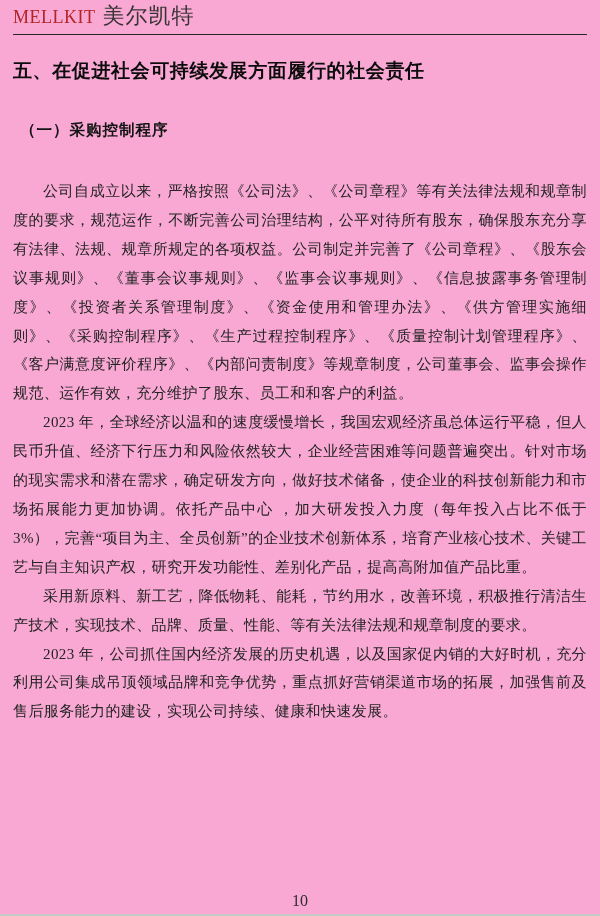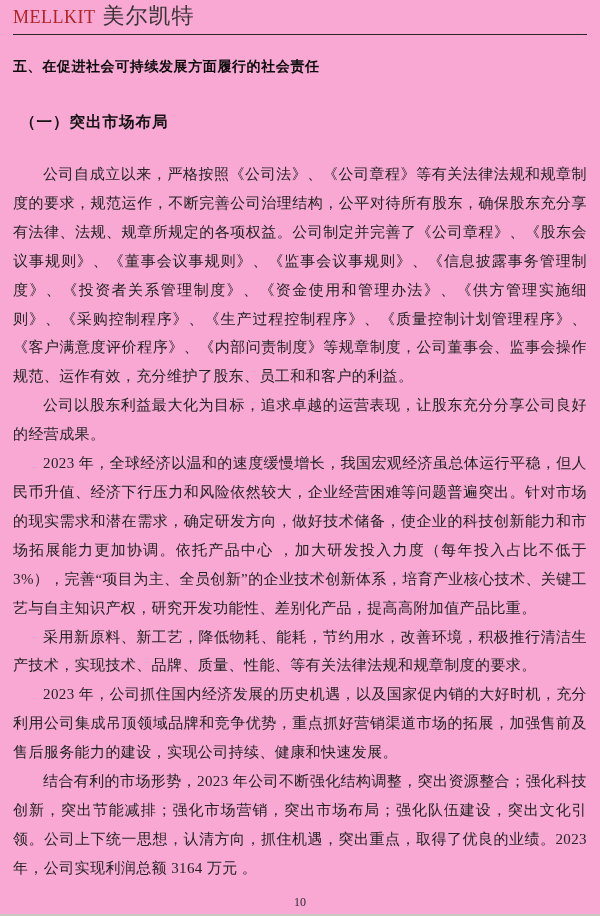--- a/index.html
+++ b/index.html
@@ -49,56 +49,56 @@
     padding-right: 42px;
   }
   .hdr-rule {
     border: none;
     border-top: 1.6px solid #262626;
     margin: 3px 0 0 0;
   }
   
   .h1 {
     margin: 23px 0 0 0;
-    font-size: 14px;
+    font-size: 19px;
     font-weight: bold;
     color: #0c0c0c;
     letter-spacing: 0.6px;
     font-family: "Liberation Serif", serif;
   }
   .h2 {
     margin: 36px 0 0 7px;
     font-size: 15.5px;
     font-weight: bold;
     color: #141414;
     letter-spacing: 1px;
     font-family: "Liberation Sans", sans-serif;
   }
   
   .bodytext {
-    margin-top: 27px;
+    margin-top: 36px;
   }
   .bodytext p {
     margin: 0;
     font-size: 15px;
     line-height: 28.9px;
     text-align: justify;
     text-justify: inter-character;
     text-indent: 2em;
     letter-spacing: 0.4px;
     color: #242424;
   }
   
   .pageno {
     position: absolute;
     left: 0;
     right: 0;
     bottom: 6px;
     text-align: center;
-    font-size: 12px;
+    font-size: 16px;
     color: #2c2c2c;
     font-family: "Liberation Serif", serif;
   }
   .bottom-edge {
     position: absolute;
     left: 0;
     right: 0;
     bottom: 0;
     height: 2px;
     background: #c9c7c4;
@@ -114,29 +114,27 @@
       <div class="brand">
         <span class="brand-en">MELLKIT</span>
         <span class="brand-cn">美尔凯特</span>
       </div>
     </div>
 
     <hr class="hdr-rule">
 
     <div class="h1">五、在促进社会可持续发展方面履行的社会责任</div>
 
-    <div class="h2">（一）突出市场布局</div>
+    <div class="h2">（一）采购控制程序</div>
 
     <div class="bodytext">
       <p>公司自成立以来，严格按照《公司法》、《公司章程》等有关法律法规和规章制度的要求，规范运作，不断完善公司治理结构，公平对待所有股东，确保股东充分享有法律、法规、规章所规定的各项权益。公司制定并完善了《公司章程》、《股东会议事规则》、《董事会议事规则》、《监事会议事规则》、《信息披露事务管理制度》、《投资者关系管理制度》、《资金使用和管理办法》、《供方管理实施细则》、《采购控制程序》、《生产过程控制程序》、《质量控制计划管理程序》、《客户满意度评价程序》、《内部问责制度》等规章制度，公司董事会、监事会操作规范、运作有效，充分维护了股东、员工和和客户的利益。</p>
-      <p>公司以股东利益最大化为目标，追求卓越的运营表现，让股东充分分享公司良好的经营成果。</p>
       <p>2023 年，全球经济以温和的速度缓慢增长，我国宏观经济虽总体运行平稳，但人民币升值、经济下行压力和风险依然较大，企业经营困难等问题普遍突出。针对市场的现实需求和潜在需求，确定研发方向，做好技术储备，使企业的科技创新能力和市场拓展能力更加协调。依托产品中心 ，加大研发投入力度（每年投入占比不低于 3%），完善“项目为主、全员创新”的企业技术创新体系，培育产业核心技术、关键工艺与自主知识产权，研究开发功能性、差别化产品，提高高附加值产品比重。</p>
       <p>采用新原料、新工艺，降低物耗、能耗，节约用水，改善环境，积极推行清洁生产技术，实现技术、品牌、质量、性能、等有关法律法规和规章制度的要求。</p>
       <p>2023 年，公司抓住国内经济发展的历史机遇，以及国家促内销的大好时机，充分利用公司集成吊顶领域品牌和竞争优势，重点抓好营销渠道市场的拓展，加强售前及售后服务能力的建设，实现公司持续、健康和快速发展。</p>
-      <p>结合有利的市场形势，2023 年公司不断强化结构调整，突出资源整合；强化科技创新，突出节能减排；强化市场营销，突出市场布局；强化队伍建设，突出文化引领。公司上下统一思想，认清方向，抓住机遇，突出重点，取得了优良的业绩。2023 年，公司实现利润总额 3164 万元 。</p>
     </div>
 
   </div>
 
   <div class="pageno">10</div>
 
   <div class="bottom-edge"></div>
 </div>
 
 </body></html>

